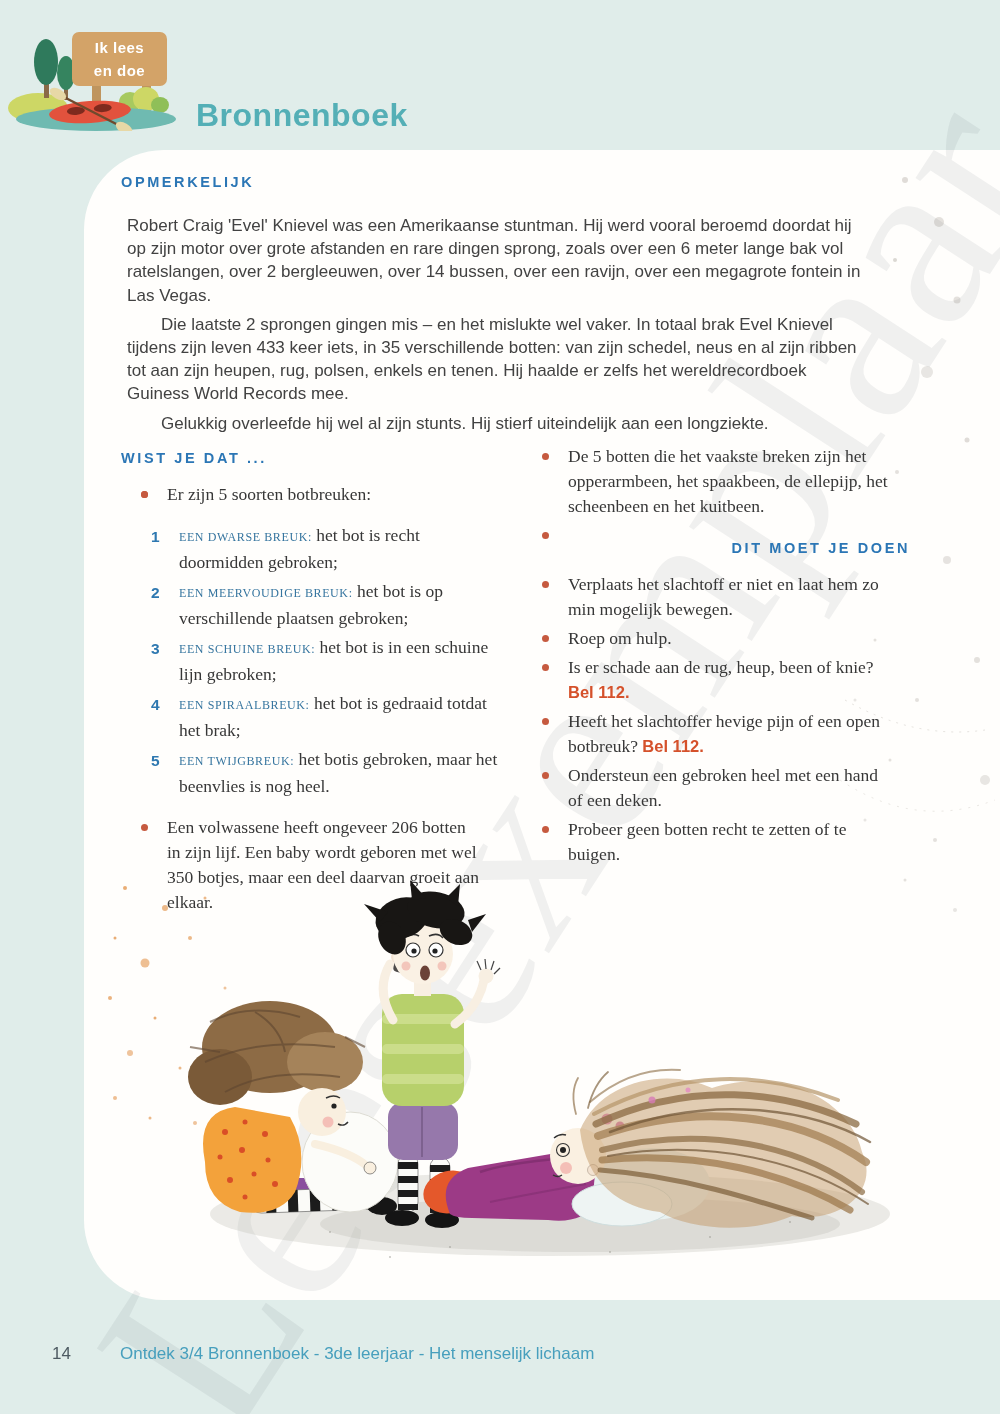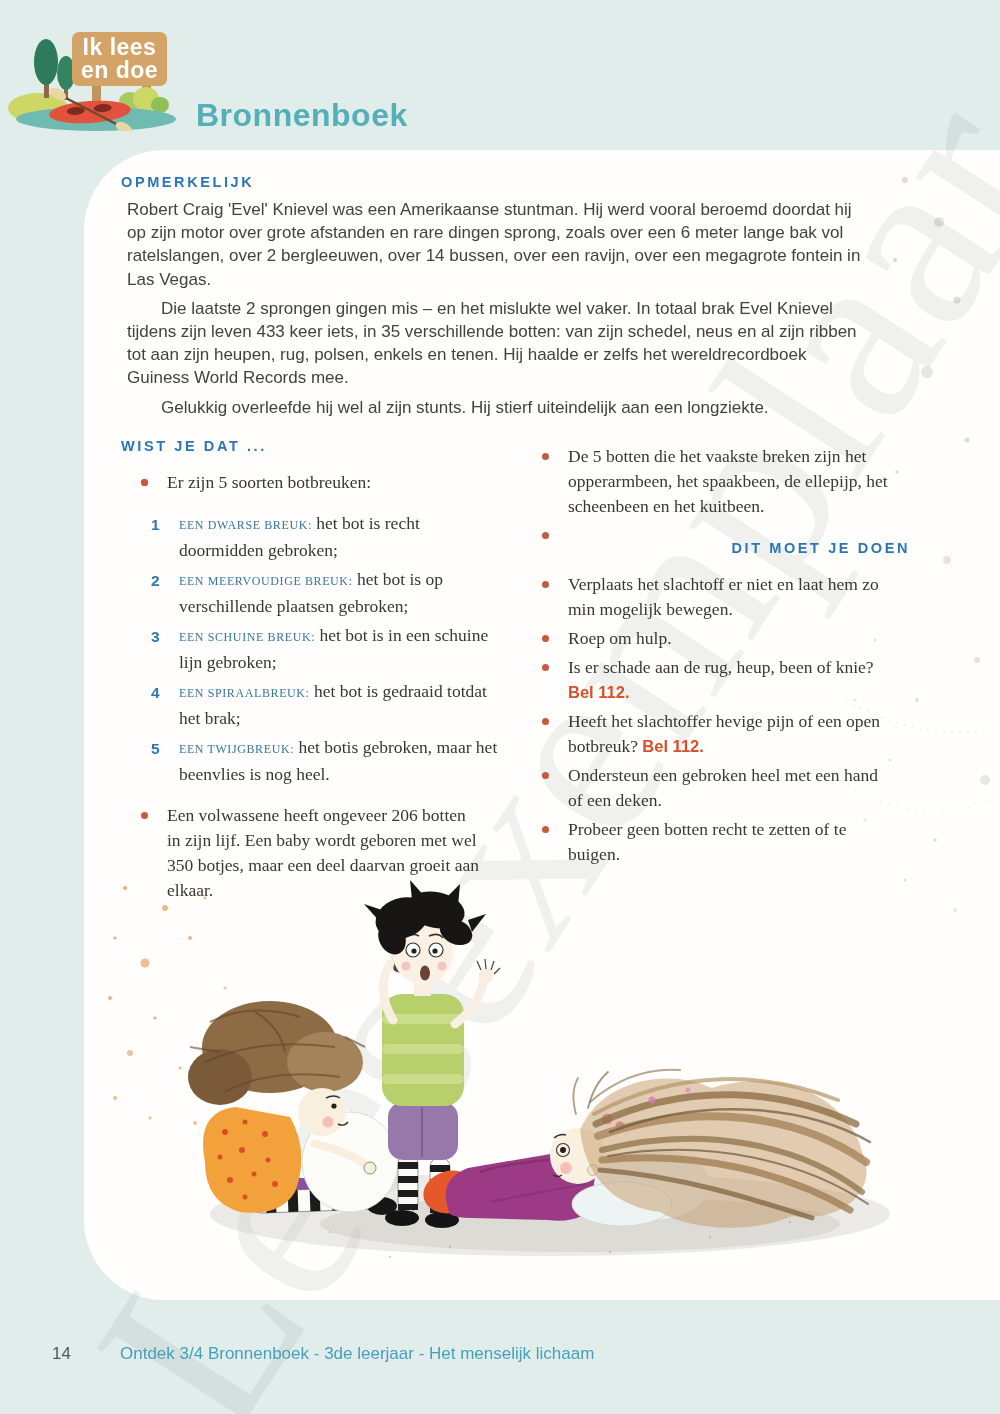--- a/index.html
+++ b/index.html
@@ -3,41 +3,41 @@
 <meta charset="utf-8">
 <style>
   html,body{margin:0;padding:0;background:#cfd8d6;}
   .page{position:relative;width:1000px;height:1414px;margin:0 auto;background:#e0edea;overflow:hidden;
         font-family:"Liberation Sans",sans-serif;}
   .panel{position:absolute;left:84px;top:150px;width:916px;height:1150px;background:#fffefc;
          border-radius:80px 0 0 80px;z-index:1;}
   
   .logo{position:absolute;left:8px;top:16px;width:175px;height:115px;z-index:4;}
   .badge-text{position:absolute;left:72px;top:36px;width:95px;z-index:5;text-align:center;
-              color:#ffffff;font-weight:bold;font-size:23px;line-height:23px;letter-spacing:.5px;}
+              color:#ffffff;font-weight:bold;font-size:15px;line-height:23px;letter-spacing:.5px;}
   .title{position:absolute;left:196px;top:76px;z-index:4;font-size:32px;font-weight:bold;
          color:#54afb6;letter-spacing:.5px;}
   
   .h-blue{font-family:"Liberation Sans",sans-serif;font-size:14.5px;font-weight:bold;
           letter-spacing:2.6px;color:#2b76b5;margin:0;}
   
   .opmerkelijk{position:absolute;left:121px;top:174px;width:758px;z-index:4;}
-  .opmerkelijk h2{margin:0 0 8px 0;}
+  .opmerkelijk h2{margin:0 0 24px 0;}
   .opmerkelijk p{margin:6px;font-family:"Liberation Sans",sans-serif;font-size:17px;line-height:23.2px;
                  color:#424242;}
   .opmerkelijk p.indent{text-indent:34px;}
   
   .col{position:absolute;z-index:4;}
   .col-left{left:121px;top:438px;width:377px;}
   .col-right{left:522px;top:428px;width:388px;}
   ul.bullets{list-style:none;margin:16px;padding:0;}
   ul.bullets li{position:relative;padding-left:30px;margin:0 0 4px 0;
       font-family:"Liberation Serif",serif;font-size:17.5px;line-height:25px;color:#373737;}
   .dot{position:absolute;left:4px;top:9px;width:7px;height:7px;border-radius:50%;background:#c65a3f;}
-  .col-left h2{margin:0 0 11px 0;}
+  .col-left h2{margin:12px 0 11px 0;}
   ol.types{list-style:none;margin:1px 0 4px 30px;padding:0;}
   ol.types li{position:relative;padding-left:28px;margin:0 0 4px 0;
       font-family:"Liberation Serif",serif;font-size:17.5px;line-height:25px;color:#373737;}
   .num{position:absolute;left:0;top:1px;color:#2e78b0;font-family:"Liberation Sans",sans-serif;
        font-weight:bold;font-size:15.5px;}
   .term{color:#36759f;font-size:12px;letter-spacing:.6px;}
   .h-dit{margin:21px 0 12px 0;text-align:right;}
   .call{color:#d5512b;font-weight:bold;font-family:"Liberation Sans",sans-serif;font-size:16.5px;}
   
   .watermark{position:absolute;left:55px;top:1330px;z-index:3;transform:rotate(-57deg);

